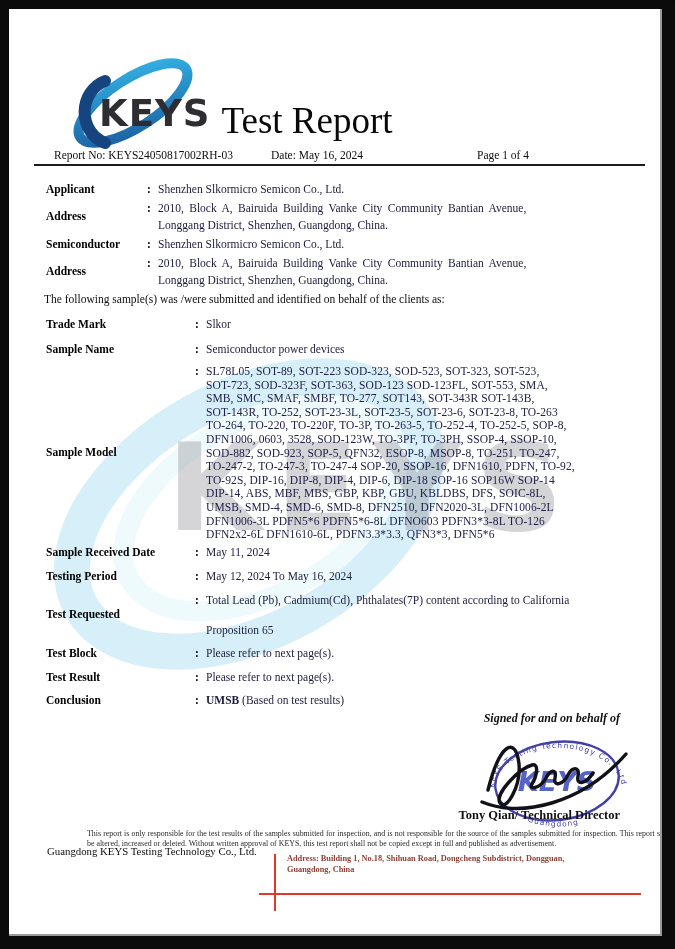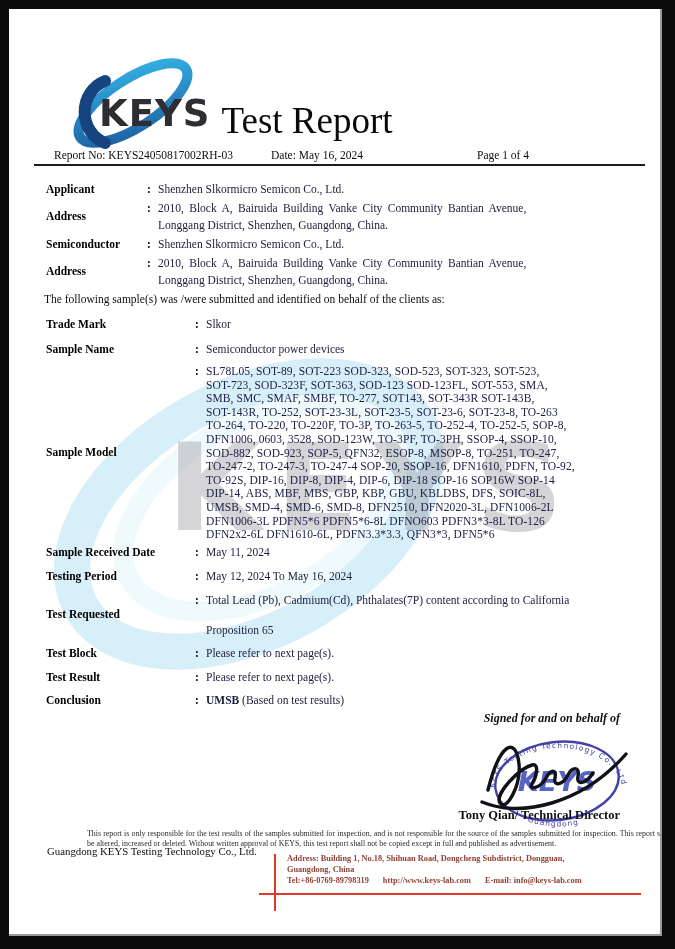--- a/index.html
+++ b/index.html
@@ -174,21 +174,18 @@
       </svg>
 
       <div class="signer">Tony Qian/ Technical Director</div>
 
       <div class="disclaimer">This report is only responsible for the test results of the samples submitted for inspection, and is not responsible for the source of the samples submitted for inspection. This report shall not be altered, increased or deleted. Without written approval of KEYS, this test report shall not be copied except in full and published as advertisement.</div>
       <div class="company">Guangdong KEYS Testing Technology Co., Ltd.</div>
       <div class="f-vline"></div>
       <div class="f-addr">
         <div>Address: Building 1, No.18, Shihuan Road, Dongcheng Subdistrict, Dongguan,</div>
         <div>Guangdong, China</div>
-        <div class="f-row">
-          <span>Tel:+86-0769-89798319</span><span>http://www.keys-lab.com</span><span>E-mail: info@keys-lab.com</span>
-        </div>
       </div>
       <div class="f-hline"></div>
 
     </div>
   </div>
 </div>
 
 </body></html>

